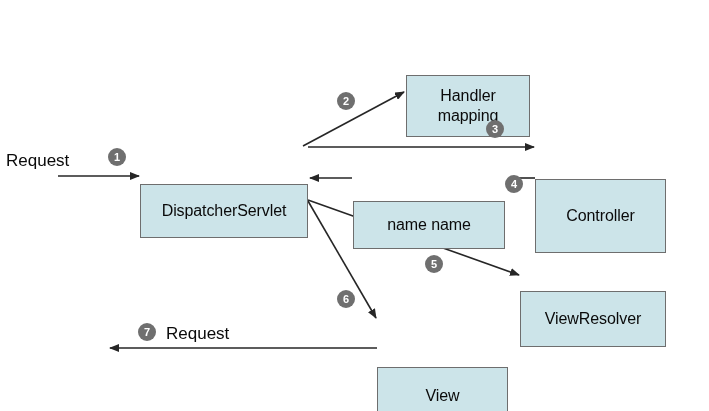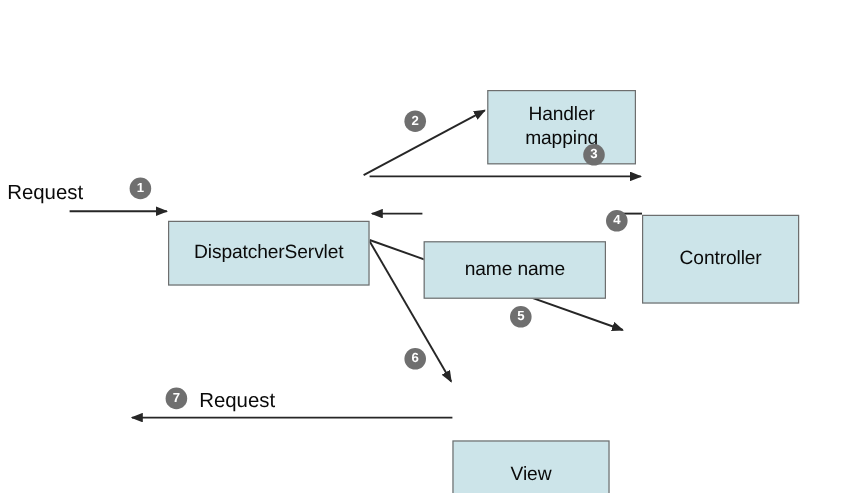--- a/index.html
+++ b/index.html
@@ -111,20 +111,23 @@
   <div class="node-box" style="left:535px; top:132px; width:131px; height:74px;">
     <span>Controller</span>
   </div>
 
   <div class="node-box" style="left:353px; top:154px; width:152px; height:48px;">
     <span>
       <span>name name</span>
     </span>
   </div>
 
+  <div class="node-box" style="left:520px; top:244px; width:146px; height:56px;">
+    <span>ViewResolver</span>
+  </div>
 
   <div class="node-box" style="left:377px; top:320px; width:131px; height:57px;">
     <span>View</span>
   </div>
 
   <div class="plain-label" style="left:6px; top:151px;">Request</div>
   <div class="plain-label" style="left:166px; top:324px;">Request</div>
 
   <div class="step-circle" style="left:108px; top:148px;">1</div>
   <div class="step-circle" style="left:337px; top:92px;">2</div>

